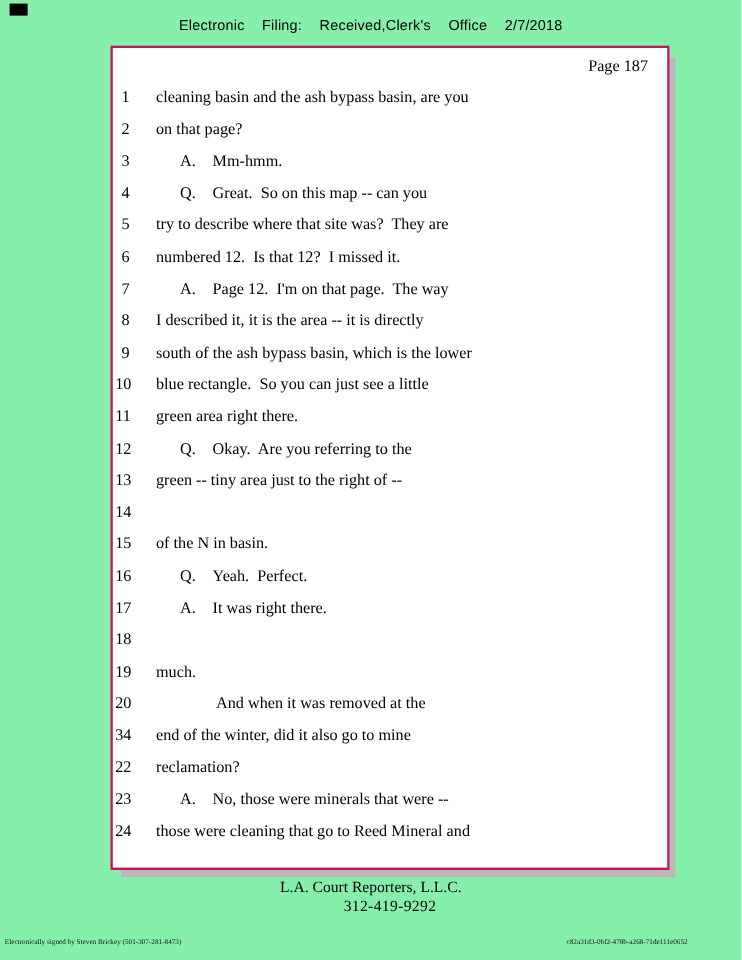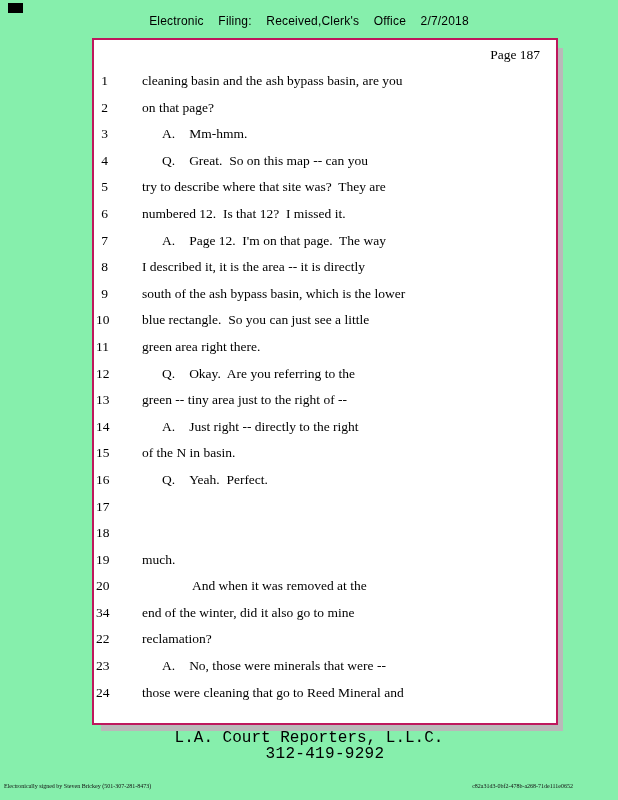--- a/index.html
+++ b/index.html
@@ -43,32 +43,31 @@
     align-items:flex-start;
     font-size:13.5px;
     padding-left:2px;
   }
   .num{
     width:12px;
     text-align:right;
     flex:none;
   }
   .content{
-    margin-left:34px;
+    margin-left:22px;
     white-space:pre-wrap;
   }
   .content.qa{padding-left:20px;}
   .content.deep{padding-left:50px;}
   .prefix{margin-right:14px;}
   .footer{
     position:absolute;top:731px;left:0;width:100%;
     text-align:center;
-    font-size:16px;
+    font-size:13px;
     line-height:15.5px;
-    font-family:Liberation Mono, monospace;
   }
   .footer .phone{letter-spacing:0.3px;margin-left:32px;}
   .sig-note{
     position:absolute;left:4px;top:783px;
     font-size:6px;
     font-family:"Liberation Serif", serif;
     color:#111;
   }
   .doc-id{
     position:absolute;right:45px;top:783px;
@@ -136,32 +135,32 @@
         <div class="line">
           <span class="num">12</span>
           <span class="content qa"><span class="prefix">Q.</span><span>Okay.  Are you referring to the</span></span>
         </div>
         <div class="line">
           <span class="num">13</span>
           <span class="content"><span>green -- tiny area just to the right of --</span></span>
         </div>
         <div class="line">
           <span class="num">14</span>
-          <span class="content qa"><span class="prefix">A.</span><span>Just right -- directly to the right</span></span>
         </div>
         <div class="line">
           <span class="num">15</span>
           <span class="content"><span>of the N in basin.</span></span>
         </div>
         <div class="line">
           <span class="num">16</span>
           <span class="content qa"><span class="prefix">Q.</span><span>Yeah.  Perfect.</span></span>
         </div>
         <div class="line">
           <span class="num">17</span>
+          <span class="content qa"><span class="prefix">A.</span><span>It was right there.</span></span>
         </div>
         <div class="line">
           <span class="num">18</span>
         </div>
         <div class="line">
           <span class="num">19</span>
           <span class="content"><span>much.</span></span>
         </div>
         <div class="line">
           <span class="num">20</span>

